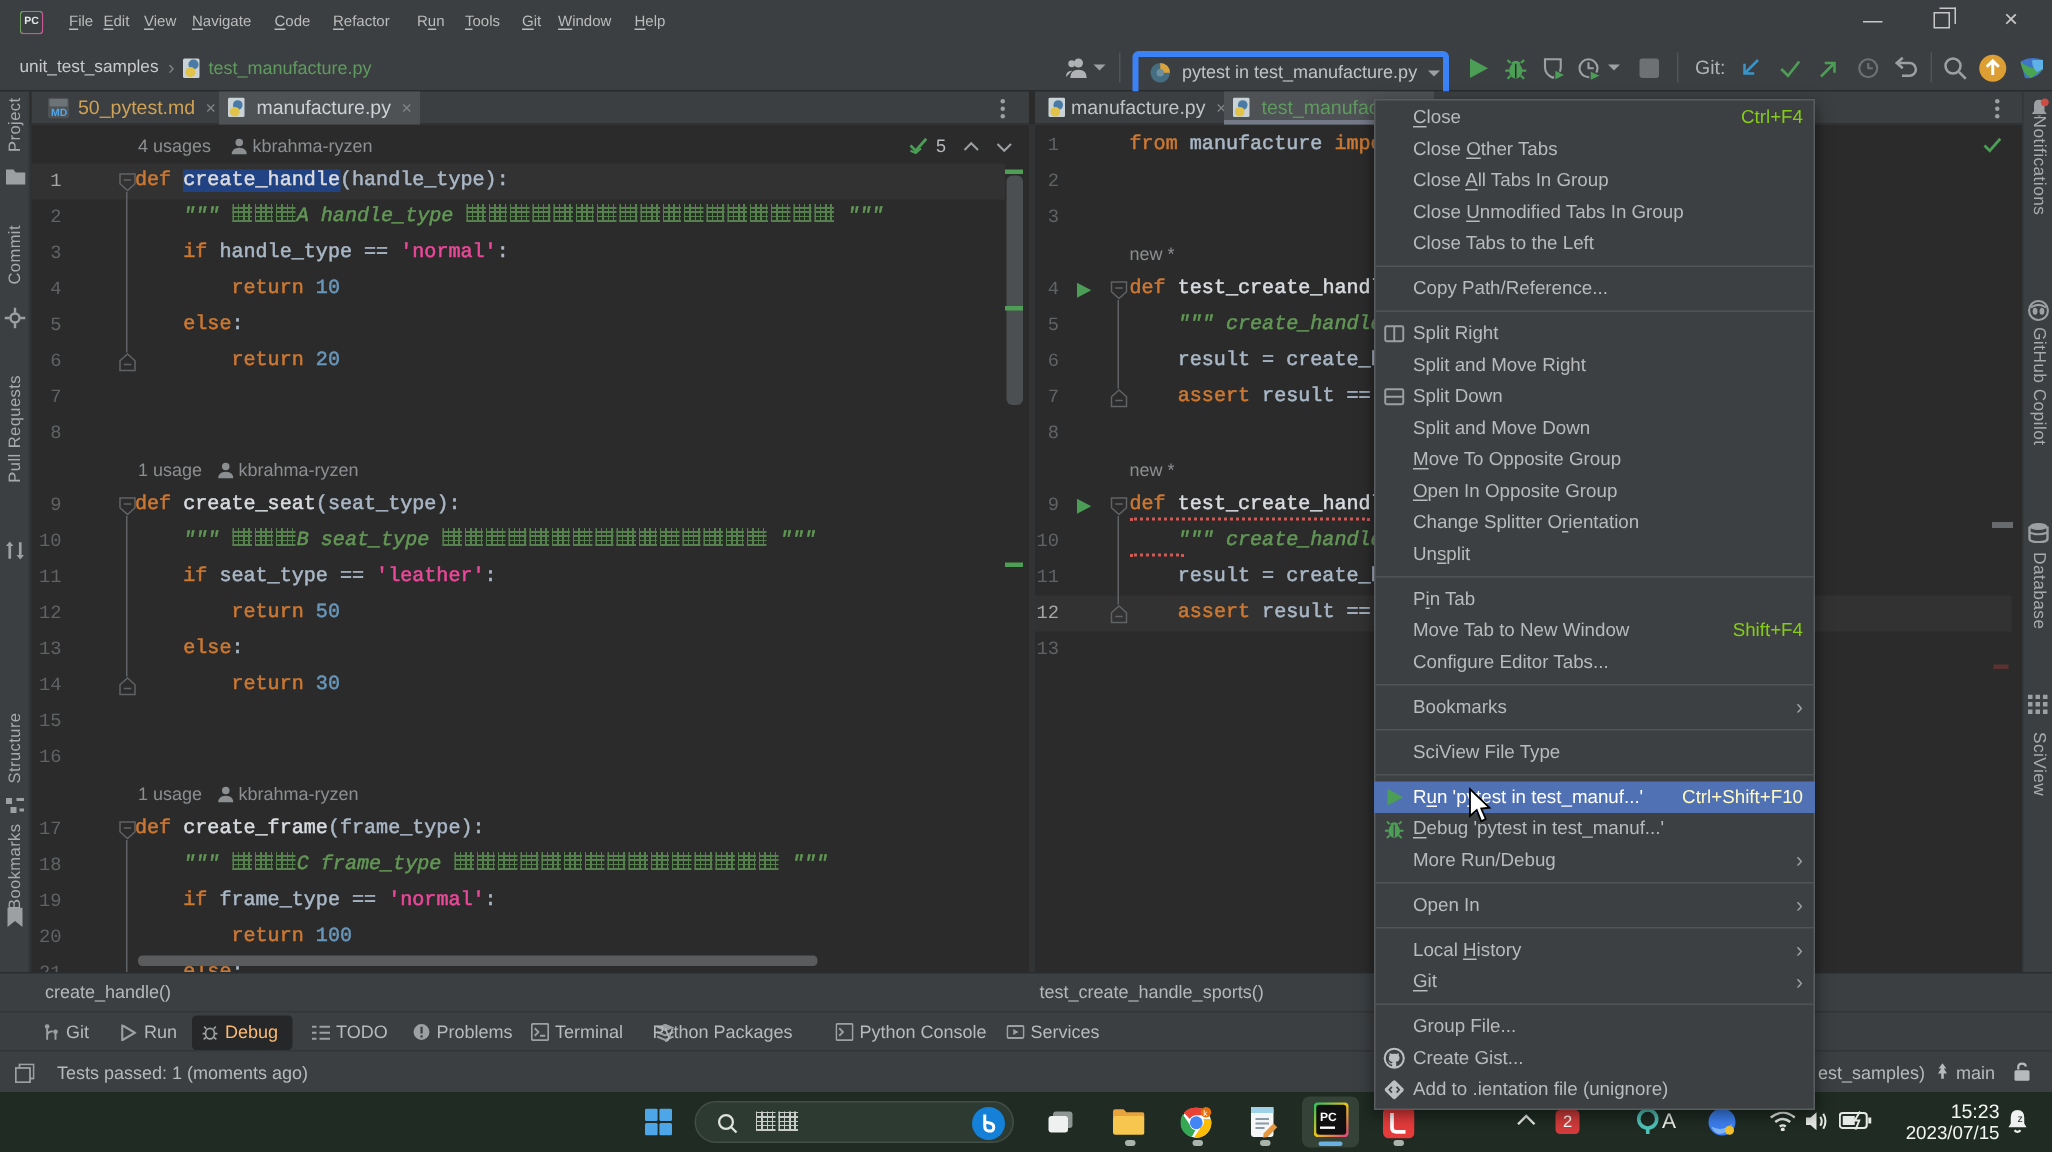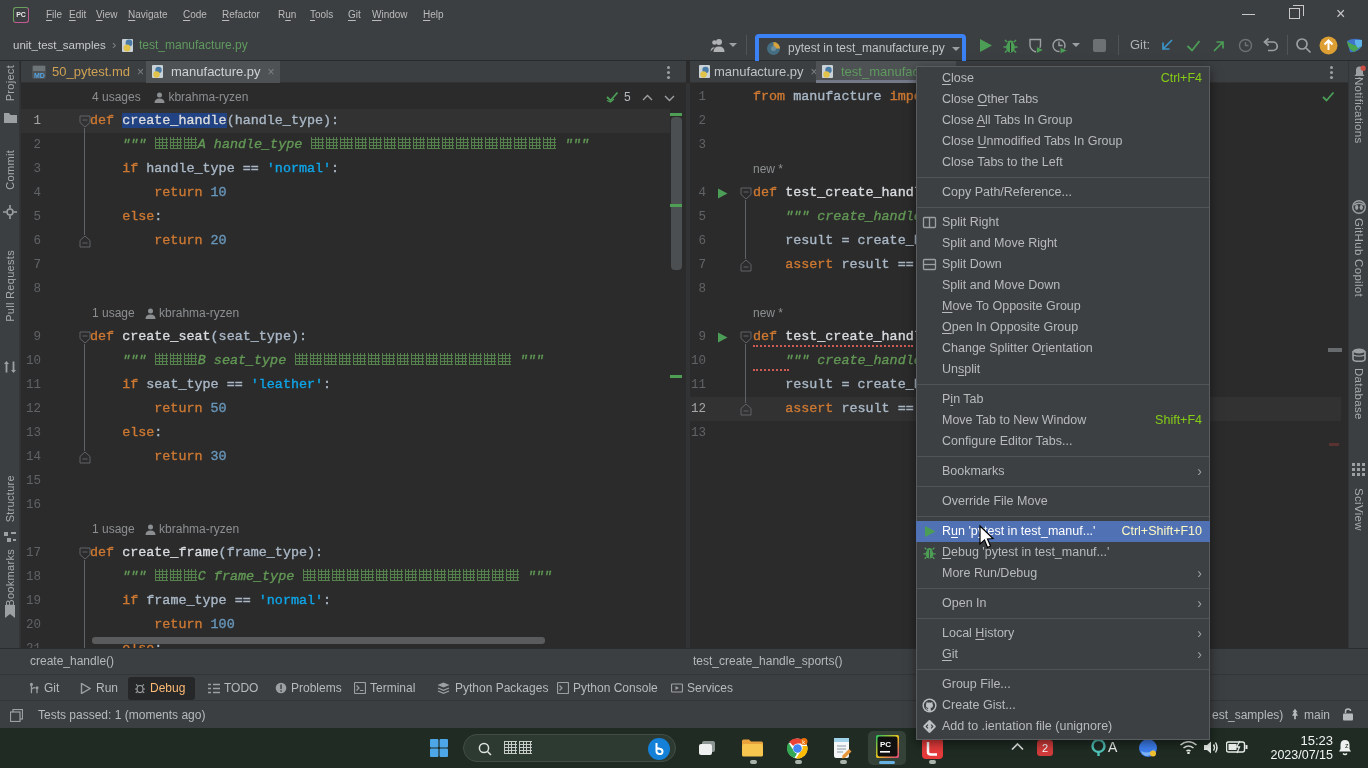--- a/index.html
+++ b/index.html
@@ -12,21 +12,21 @@
 .stripe{background:#3c3f41;position:absolute}
 .vlabel{writing-mode:vertical-rl;font-size:11.5px;color:#a7abae;letter-spacing:.3px}
 .stripe .vlabel.up{font-size:11px}
 .vlabel.up{transform:rotate(180deg)}
 .tabbar{position:absolute;height:22px;background:#3c3f41;border-bottom:1px solid #323232}
 .tab{position:absolute;top:0;height:22px;line-height:21px;font-size:13px;color:#bbbbbb;white-space:nowrap}
 .tab.act{background:#4e5254}
 .cl{position:absolute;height:24px;line-height:24px;font-family:"Liberation Mono",monospace;font-size:13.4px;white-space:pre;color:#a9b7c6;-webkit-text-stroke:0.35px currentColor}
 .ln{position:absolute;height:24px;line-height:24px;font-family:"Liberation Mono",monospace;font-size:12.5px;color:#606366;text-align:right}
 .inlay{position:absolute;height:24px;line-height:24px;font-size:12px;color:#8c8f91}
-.kw{color:#cc7832}.str{color:#0ea5e9}.num{color:#6897bb}.doc{color:#629755;font-style:italic}.fn{color:#d8dce0}
+.kw{color:#cc7832}.str{color:#ec4899}.num{color:#6897bb}.doc{color:#629755;font-style:italic}.fn{color:#d8dce0}
 .k{display:inline-block;width:12.5px;height:12px;margin:0 1px -1px 1px;background:repeating-linear-gradient(0deg,var(--c) 0 1px,transparent 1px 3px),repeating-linear-gradient(90deg,var(--c) 0 1px,transparent 1px 3.5px);opacity:.85}
 .doc .k{--c:#5d9053}
 .menu{position:absolute;left:916px;top:66px;width:294px;height:674px;background:#3d4042;border:1px solid #5a5d5f;box-shadow:0 3px 10px rgba(0,0,0,.5);z-index:50}
 .mi{position:absolute;left:916px;width:294px;height:21px;line-height:21px;font-size:12.5px;color:#b8babc;z-index:51;white-space:nowrap}
 .mi .t{position:absolute;left:26px;top:0}
 .mi .sc{position:absolute;right:8px;top:0;color:#84cc16}
 .mi .ar{position:absolute;right:8px;top:0;color:#9da0a2;font-size:14px}
 .mi .ic{position:absolute;left:6px;top:3px;width:15px;height:15px}
 .mi u{text-decoration:underline;text-underline-offset:2px}
 .kebab{width:3px;height:3px;border-radius:50%;background:#9da0a2;box-shadow:0 5px 0 #9da0a2,0 10px 0 #9da0a2}
@@ -445,21 +445,21 @@
  <div class="twi" style="left:291px">Problems</div>
  <svg class="a" style="left:354px;top:7px" width="12" height="12" viewBox="0 0 12 12">
       <rect x="0.5" y="0.5" width="11" height="11" rx="1" fill="none" stroke="#9da0a2" stroke-width="1.2"></rect>
       <path d="M2.5 3.5 L5 6 L2.5 8.5 M6 8.5 H9.5" fill="none" stroke="#9da0a2" stroke-width="1.2"></path>
     </svg>
  <div class="twi" style="left:370px">Terminal</div>
  <svg class="a" style="left:437px;top:7px" width="13" height="12" viewBox="0 0 13 12">
       <path d="M6.5 0.5 L12.5 3 L6.5 5.5 L0.5 3 Z" fill="#9da0a2"></path>
       <path d="M1 6 L6.5 8.3 L12 6 M1 9 L6.5 11.3 L12 9" fill="none" stroke="#9da0a2" stroke-width="1.3"></path>
     </svg>
- <div class="twi" style="left:455px">Python Packages</div>
+ <div class="twi" style="left:435px">Python Packages</div>
  <svg class="a" style="left:557px;top:7px" width="12" height="12" viewBox="0 0 12 12">
       <rect x="0.5" y="0.5" width="11" height="11" rx="1" fill="none" stroke="#9da0a2" stroke-width="1.2"></rect>
       <path d="M2.5 3.5 L5 6 L2.5 8.5" fill="none" stroke="#9da0a2" stroke-width="1.2"></path>
     </svg>
  <div class="twi" style="left:573px">Python Console</div>
  <svg class="a" style="left:671px;top:7px" width="12" height="12" viewBox="0 0 12 12">
       <rect x="0.5" y="2" width="11" height="8" rx="1" fill="none" stroke="#9da0a2" stroke-width="1.2"></rect>
       <path d="M4.5 4 L8 6 L4.5 8 Z" fill="#9da0a2"></path>
     </svg>
  <div class="twi" style="left:687px">Services</div>
@@ -658,21 +658,21 @@
 <div class="mi" style="top:431px">
     <span class="t">Configure Editor Tabs...</span>
   </div>
 <div class="msep" style="top:456px"></div>
 <div class="mi" style="top:461px">
     <span class="t">Bookmarks</span>
     <span class="ar">›</span>
   </div>
 <div class="msep" style="top:486px"></div>
 <div class="mi" style="top:491px">
-    <span class="t">Override File Move</span>
+    <span class="t">SciView File Type</span>
   </div>
 <div class="msep" style="top:516px"></div>
 <div class="mi hl" style="top:521px">
     <svg class="ic" viewBox="0 0 15 15">
       <path d="M3 2 L13.5 7.5 L3 13 Z" fill="#4c9e57"></path>
     </svg>
     <span class="t">R<u>u</u>n 'pytest in test_manuf...'</span>
     <span class="sc">Ctrl+Shift+F10</span>
   </div>
 <div class="mi" style="top:542px">

